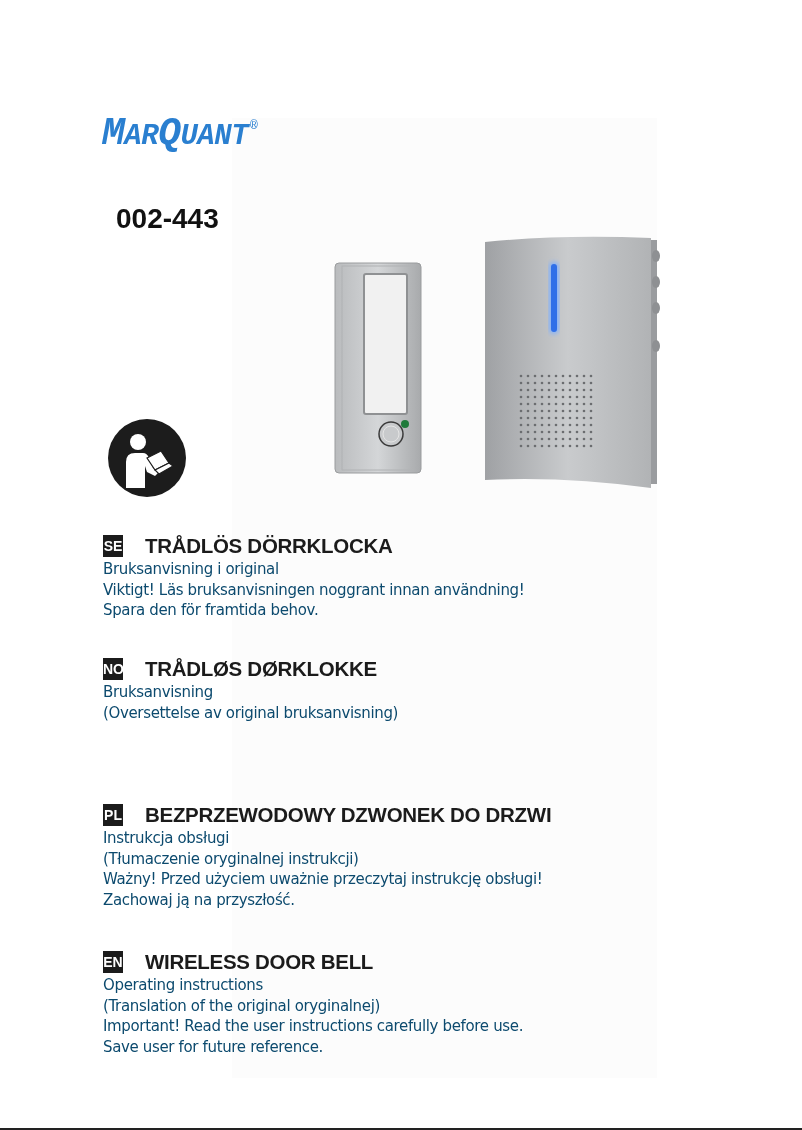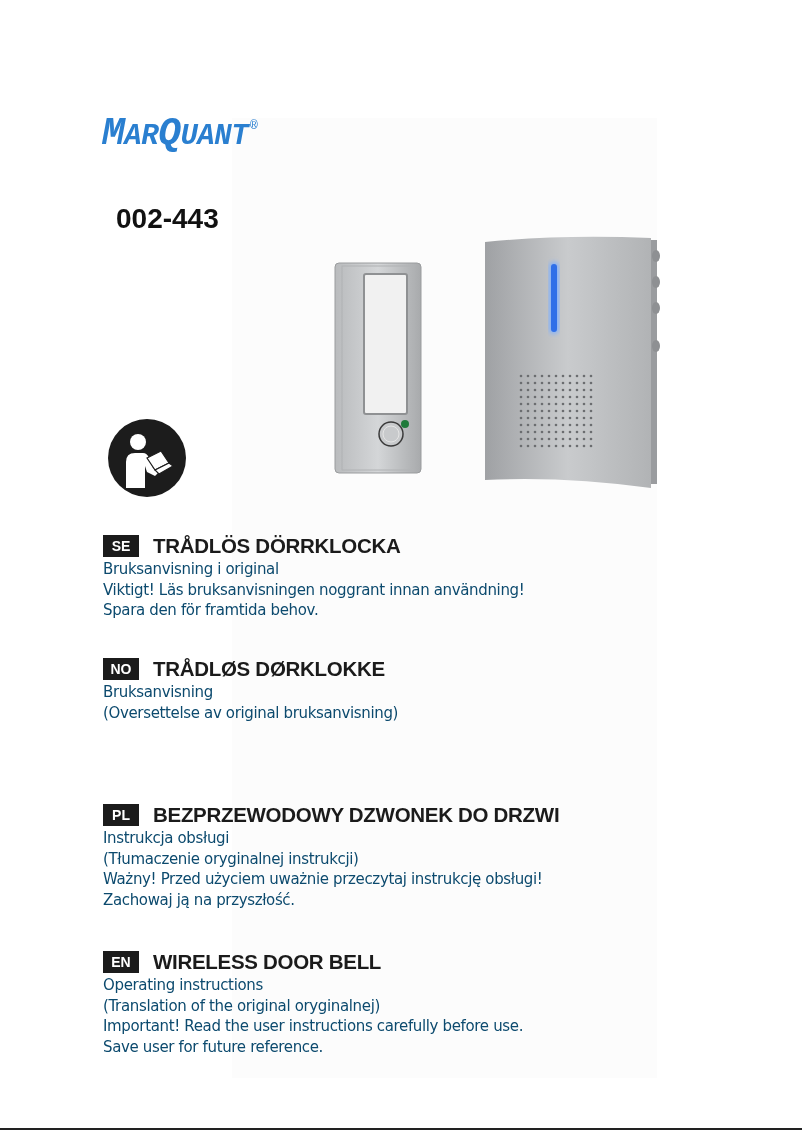--- a/index.html
+++ b/index.html
@@ -10,22 +10,22 @@
           font-weight: bold; font-style: italic; color: #2a7fd0; font-size: 38px; letter-spacing: -0.5px; line-height: 1; }
   .logo .sm { font-size: 29px; }
   .logo .reg { font-size: 13px; font-style: normal; font-weight: normal; vertical-align: top; margin-left: 2px; position: relative; top: 4px; }
   .model { position: absolute; left: 116px; top: 184px; font-family: "Liberation Sans", sans-serif;
            font-weight: bold; font-size: 28px; color: #111; letter-spacing: 0px; margin-top: 19px; }
   .manual-icon { position: absolute; left: 107px; top: 418px; width: 80px; height: 80px; }
   .product { position: absolute; }
   .section { position: absolute; left: 103px; width: 560px; }
   .head { display: flex; align-items: center; height: 26px; }
   .badge { background: #1b1b1b; color: #fff; font-family: "Liberation Sans", sans-serif; font-weight: bold;
-           font-size: 14px; width: 36px; height: 22px; line-height: 22px; text-align: center; margin-right: 14px; }
-  .title { font-family: "Liberation Sans", sans-serif; font-weight: bold; font-size: 20.5px; color: #1b1b1b; letter-spacing: -0.3px; }
+           font-size: 14px; width: 20px; height: 22px; line-height: 22px; text-align: center; margin-right: 14px; }
+  .title { font-family: "Liberation Sans", sans-serif; font-weight: bold; font-size: 20.5px; color: #1b1b1b; letter-spacing: -0.3px; margin-left: 8px; }
   .line { font-family: "DejaVu Sans", sans-serif; font-size: 15px; line-height: 20.5px; color: #0c4a6e; letter-spacing: -0.35px; white-space: nowrap; }
   .bottom-rule { position: absolute; left: 0; top: 1128px; width: 802px; height: 2px; background: #222; }
 </style>
 </head>
 <body>
 
 <div class="bg-wash"></div>
 
 <div class="logo"><span>M</span><span class="sm">AR</span><span>Q</span><span class="sm">UANT</span><span class="reg">®</span></div>
 

